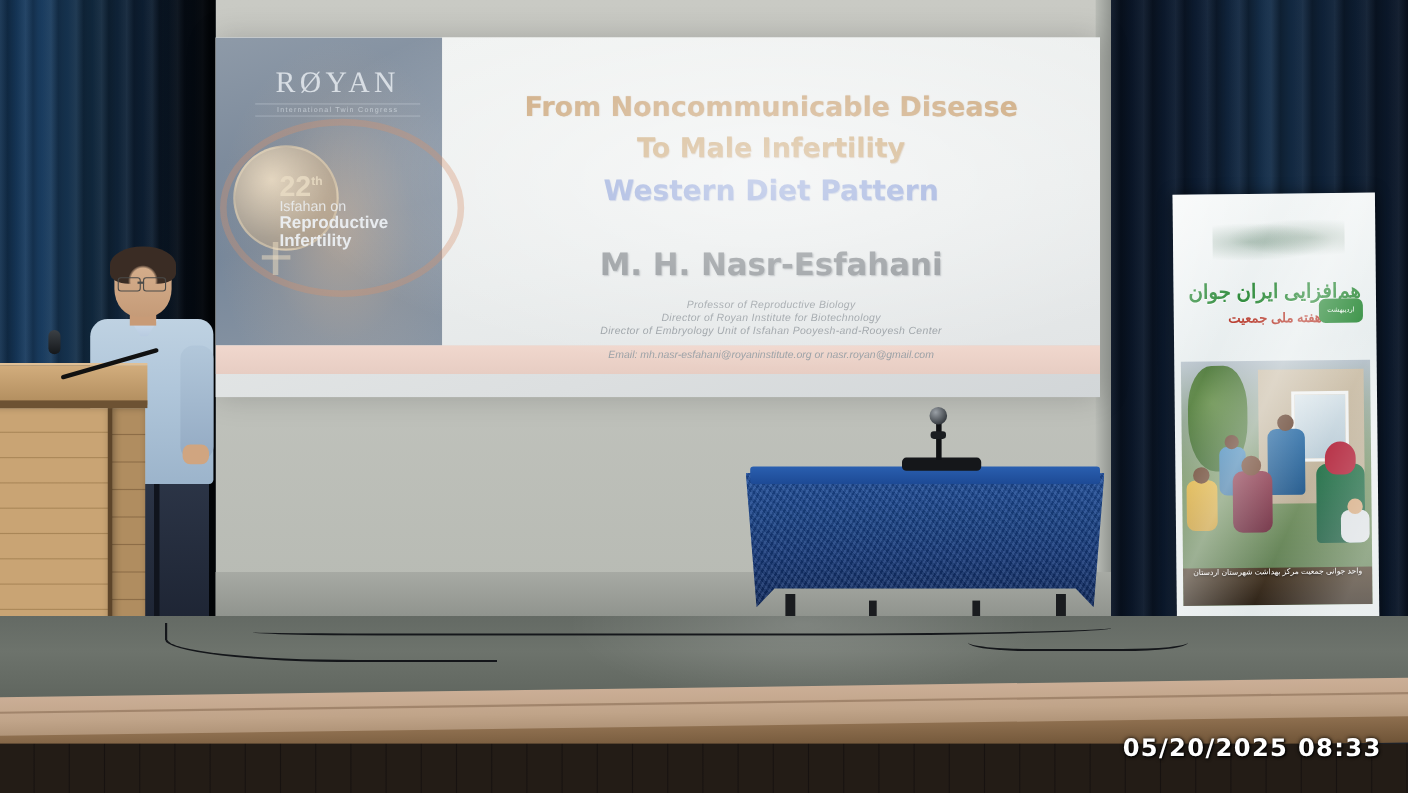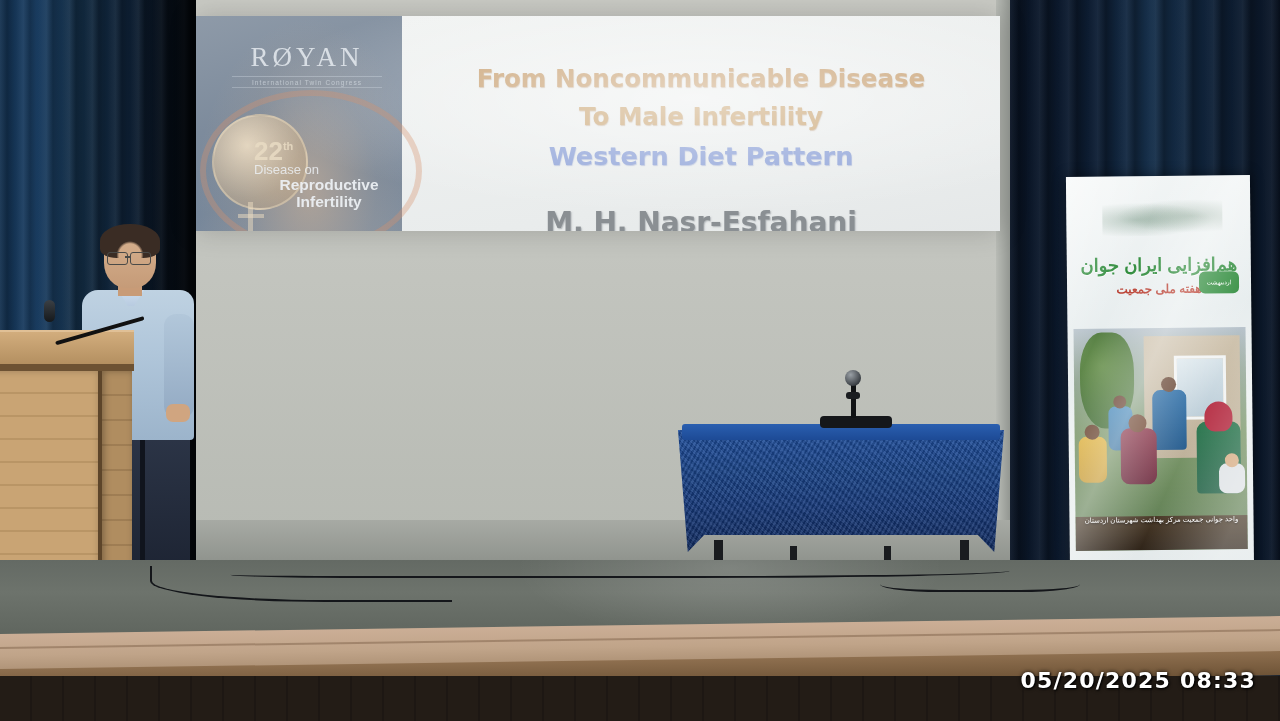--- a/index.html
+++ b/index.html
@@ -22,21 +22,21 @@
        repeating-linear-gradient(90deg,
          rgba(255,255,255,0.05) 0px, rgba(0,0,0,0.30) 9px, rgba(0,0,0,0.06) 19px, rgba(255,255,255,0.04) 29px),
        linear-gradient(90deg,#0a1526 0%,#0d1d33 30%,#16304c 52%,#0f2239 74%,#0a1526 100%);
   }
   .wall-seam{position:absolute;left:996px;top:0;width:16px;height:560px;
      background:linear-gradient(90deg,#b9bcb6,#8d918c);}
   .wall-base{position:absolute;left:196px;top:520px;width:816px;height:42px;
      background:linear-gradient(180deg,#a7aaa4,#8f938d);}
 
   
-  .screen{position:absolute;left:196px;top:16px;width:804px;height:215px;
+  .screen{position:absolute;left:196px;top:34px;width:804px;height:327px;
      background:linear-gradient(160deg,#e9ebe9 0%,#e3e6e6 40%,#dcdfe0 70%,#d2d6d8 100%);
      box-shadow:0 0 26px rgba(0,0,0,0.18);overflow:hidden;}
   .screen-glow{position:absolute;left:0;top:0;width:100%;height:100%;
      background:radial-gradient(ellipse at 62% 38%,rgba(255,255,255,0.55) 0%,rgba(255,255,255,0) 62%);
      pointer-events:none;}
   
   .slide-panel{position:absolute;left:0;top:0;width:206px;height:280px;
      background:linear-gradient(165deg,#8e9aa8 0%,#7d8b9c 35%,#77879a 60%,#8a96a4 100%);}
   .slide-panel:after{content:"";position:absolute;inset:0;
      background:radial-gradient(ellipse at 55% 62%,rgba(218,184,150,0.55) 0%,rgba(218,184,150,0.12) 42%,rgba(0,0,0,0) 70%);}
@@ -48,21 +48,21 @@
      background:radial-gradient(circle at 36% 32%,rgba(244,226,198,0.85),rgba(206,178,140,0.5) 62%,rgba(170,140,104,0.3));
      border:2px solid rgba(238,222,194,0.45);z-index:2;}
   .globe-stand{position:absolute;left:52px;top:186px;width:5px;height:30px;background:rgba(238,222,194,0.5);z-index:2;}
   .globe-cross{position:absolute;left:42px;top:198px;width:26px;height:4px;background:rgba(238,222,194,0.5);z-index:2;}
   .ellipse-deco{position:absolute;left:4px;top:74px;width:210px;height:150px;border-radius:50%;
      border:6px solid rgba(214,146,108,0.35);z-index:1;}
   .cong{position:absolute;left:58px;top:122px;width:150px;z-index:3;color:#eef2f6;}
   .cong .num{font-size:26px;font-weight:bold;color:#e9dcc4;opacity:0.85;line-height:1;}
   .cong .num sup{font-size:11px;}
   .cong .l1{font-size:13px;opacity:0.82;margin-top:-2px;}
-  .cong .l2{font-size:15.5px;font-weight:bold;opacity:0.92;line-height:1.08;text-align:center;}
+  .cong .l2{font-size:15.5px;font-weight:bold;opacity:0.92;line-height:1.08;}
 
   
   .slide-body{position:absolute;left:206px;top:0;width:598px;height:280px;
      background:linear-gradient(170deg,#f1f3f2,#e9ecec 60%,#e2e5e6);}
   .slide-band{position:absolute;left:0;top:280px;width:804px;height:26px;
      background:linear-gradient(180deg,#f0d7cd,#e7cdc3);}
   .t-line{position:absolute;text-align:center;width:598px;left:206px;font-weight:bold;
      font-family:"DejaVu Sans",sans-serif;}
   .t1{top:48px;font-size:24.5px;color:#c9a274;text-shadow:0.5px 0.5px 1px rgba(180,140,100,.5);}
   .t2{top:86px;font-size:24.5px;color:#cba776;text-shadow:0.5px 0.5px 1px rgba(180,140,100,.5);}
@@ -236,21 +236,21 @@
     <div class="globe-stand"></div>
     <div class="globe-cross"></div>
 
     <div class="royan-logo">
       <div class="royan-word">RØYAN</div>
       <div class="royan-sub">International Twin Congress</div>
     </div>
 
     <div class="cong">
       <div class="num"><span>22</span><sup>th</sup></div>
-      <div class="l1">Disease on</div>
+      <div class="l1">Isfahan on</div>
       <div class="l2">Reproductive</div>
       <div class="l2">Infertility</div>
     </div>
 
     <div class="slide-body"></div>
     <div class="t-line t1">From Noncommunicable Disease</div>
     <div class="t-line t2">To Male Infertility</div>
     <div class="t-line t3">Western Diet Pattern</div>
     <div class="speaker-name">M. H. Nasr-Esfahani</div>
     <div class="aff aff1">Professor of Reproductive Biology</div>

